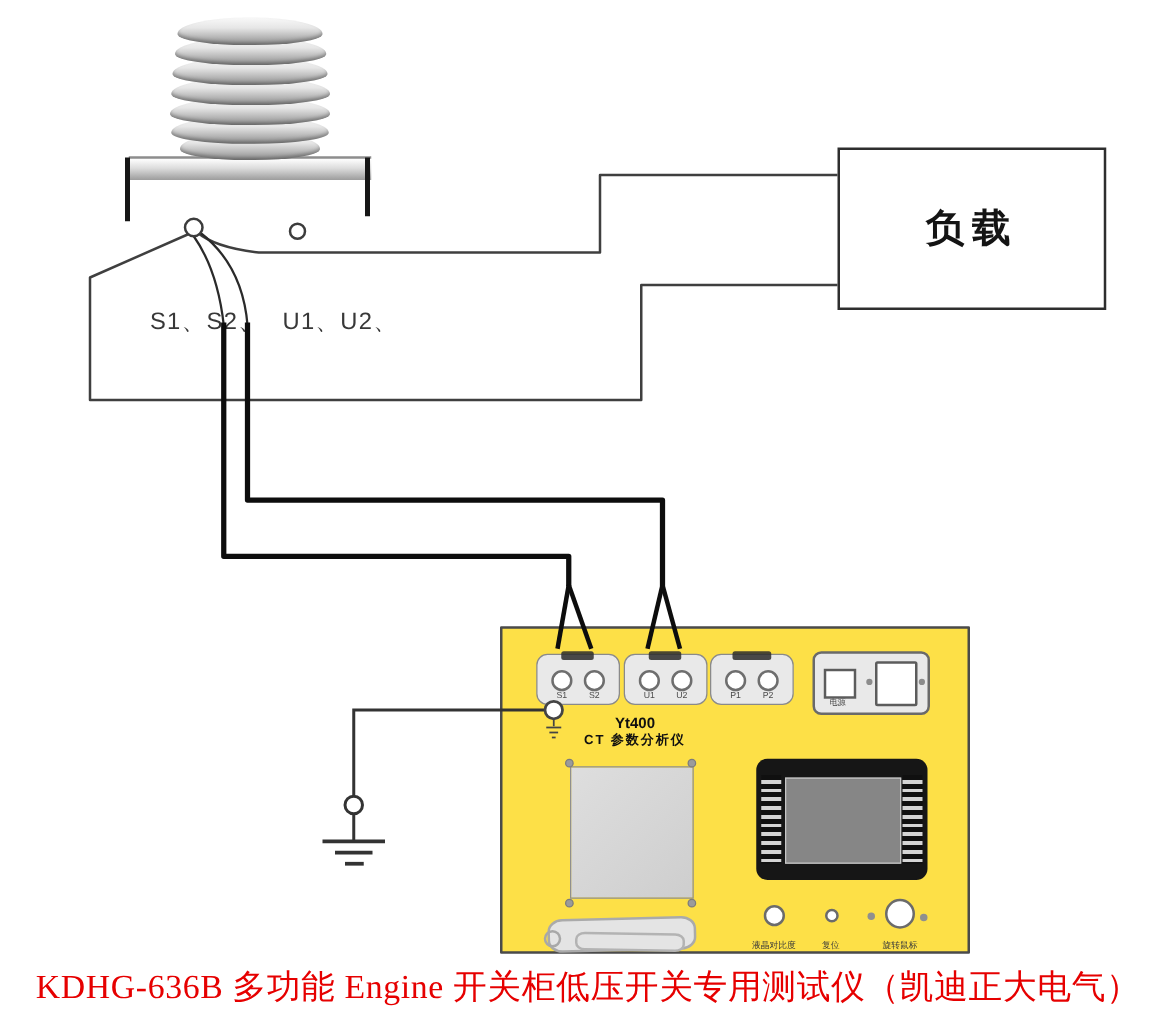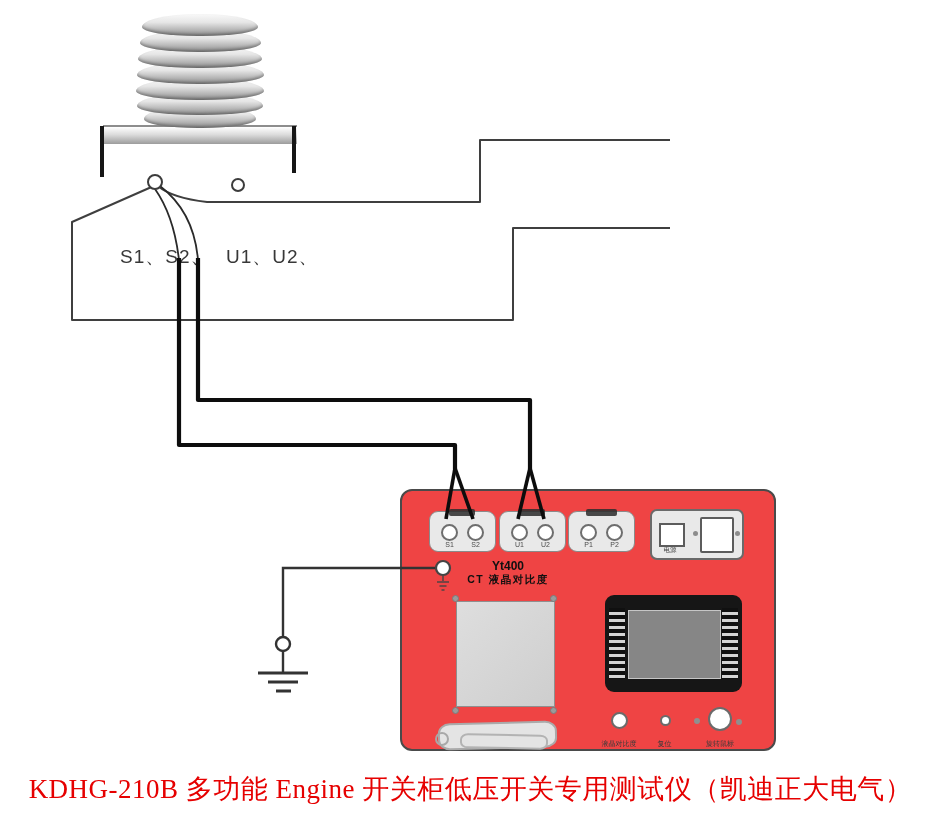--- a/index.html
+++ b/index.html
@@ -33,22 +33,22 @@
     position:absolute;left:670px;top:118px;width:211px;height:126px;
     border:2.5px solid #2e2e2e;background:#fff;display:flex;align-items:center;justify-content:center;
   }
   .load-box span{
     font-family:"Liberation Serif","DejaVu Serif",serif;
     font-size:31px;font-weight:700;color:#141414;letter-spacing:6px;
   }
 
   
   .panel{
-    position:absolute;left:400px;top:489px;width:372px;height:258px;
-    background:#ef4444;border:2.5px solid #4a4a4a;border-radius:12px;z-index:1;
+    position:absolute;left:400px;top:501px;width:372px;height:258px;
+    background:#fde047;border:2.5px solid #4a4a4a;border-radius:1px;z-index:1;
   }
   .tgroup{
     position:absolute;top:20px;width:65px;height:39px;
     border:1.5px solid #8a8a8a;border-radius:9px;background:#e9e9e9;
   }
   .tbadge{
     position:absolute;top:-3px;height:7px;background:#2d2d2d;border-radius:2px;
     filter:blur(.6px);opacity:.85;
   }
   .tcircle{
@@ -130,20 +130,23 @@
     <div class="flange"></div>
     <div class="body-bar" style="left:100px;top:126px;height:51px;"></div>
     <div class="body-bar" style="left:292px;top:126px;height:47px;"></div>
     <div class="ct-terminal" style="left:147px;top:174px;width:12px;height:12px;border:2.5px solid #3c3c3c;"></div>
     <div class="ct-terminal" style="left:231px;top:178px;width:10px;height:10px;border:2px solid #3c3c3c;"></div>
   </div>
 
   <div class="ct-label" style="left:88px;top:244px;margin-left:32px;">S1、S2、</div>
   <div class="ct-label" style="left:226px;top:244px;">U1、U2、</div>
 
+  <div class="load-box">
+    <span>负载</span>
+  </div>
 
   <div class="panel">
 
     <div class="tgroup" style="left:27px;">
       <div class="tbadge" style="left:19px;width:26px;"></div>
       <div class="tcircle" style="left:11px;"></div>
       <div class="tcircle" style="left:37px;"></div>
       <div class="tlabel" style="left:11px;">S1</div>
       <div class="tlabel" style="left:37px;">S2</div>
     </div>
@@ -166,21 +169,21 @@
 
     <div class="power-group">
       <div class="power-switch"></div>
       <div class="power-label">电源</div>
       <div class="power-socket"></div>
       <div class="socket-screw" style="left:41px;"></div>
       <div class="socket-screw" style="left:83px;"></div>
     </div>
 
     <div class="model-line">Yt400</div>
-    <div class="name-line">CT 液晶对比度</div>
+    <div class="name-line">CT 参数分析仪</div>
 
     <div class="keypad"></div>
     <div class="screw" style="left:50px;top:104px;"></div>
     <div class="screw" style="left:148px;top:104px;"></div>
     <div class="screw" style="left:50px;top:216px;"></div>
     <div class="screw" style="left:148px;top:216px;"></div>
 
     <div class="display">
       <div class="fins" style="left:4px;"></div>
       <div class="fins" style="right:4px;"></div>
@@ -233,15 +236,15 @@
     </g>
     <g fill="none" stroke="#444444" stroke-width="2.2">
       <circle cx="443" cy="568" r="7" fill="#ffffff"></circle>
       <path d="M443,576 V581" stroke-width="1.4"></path>
       <path d="M437,582 H449" stroke-width="1.4"></path>
       <path d="M439.5,586 H446.5" stroke-width="1.4"></path>
       <path d="M441.5,590 H444.5" stroke-width="1.4"></path>
     </g>
   </svg>
 
-  <div class="caption">KDHG-210B 多功能 Engine 开关柜低压开关专用测试仪（凯迪正大电气）</div>
+  <div class="caption">KDHG-636B 多功能 Engine 开关柜低压开关专用测试仪（凯迪正大电气）</div>
 
 </div>
 
 </body></html>

